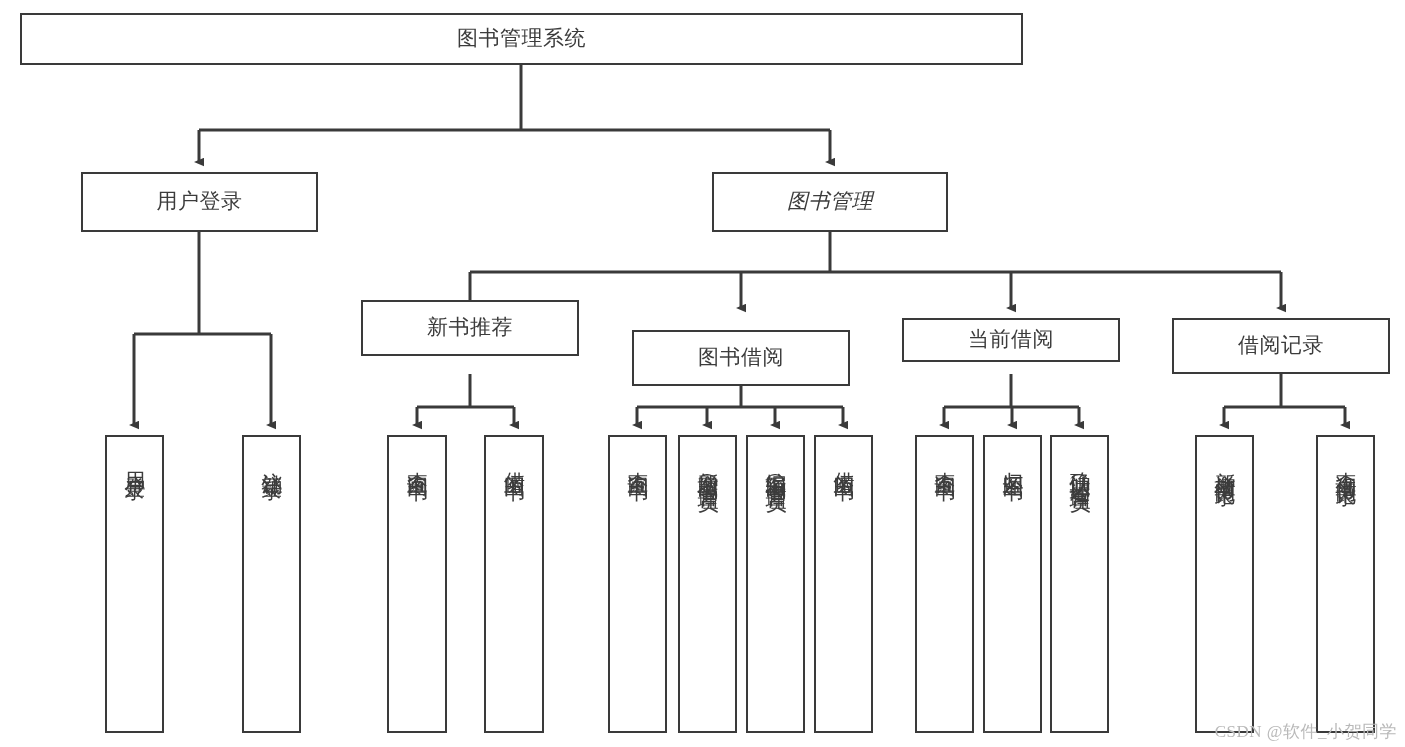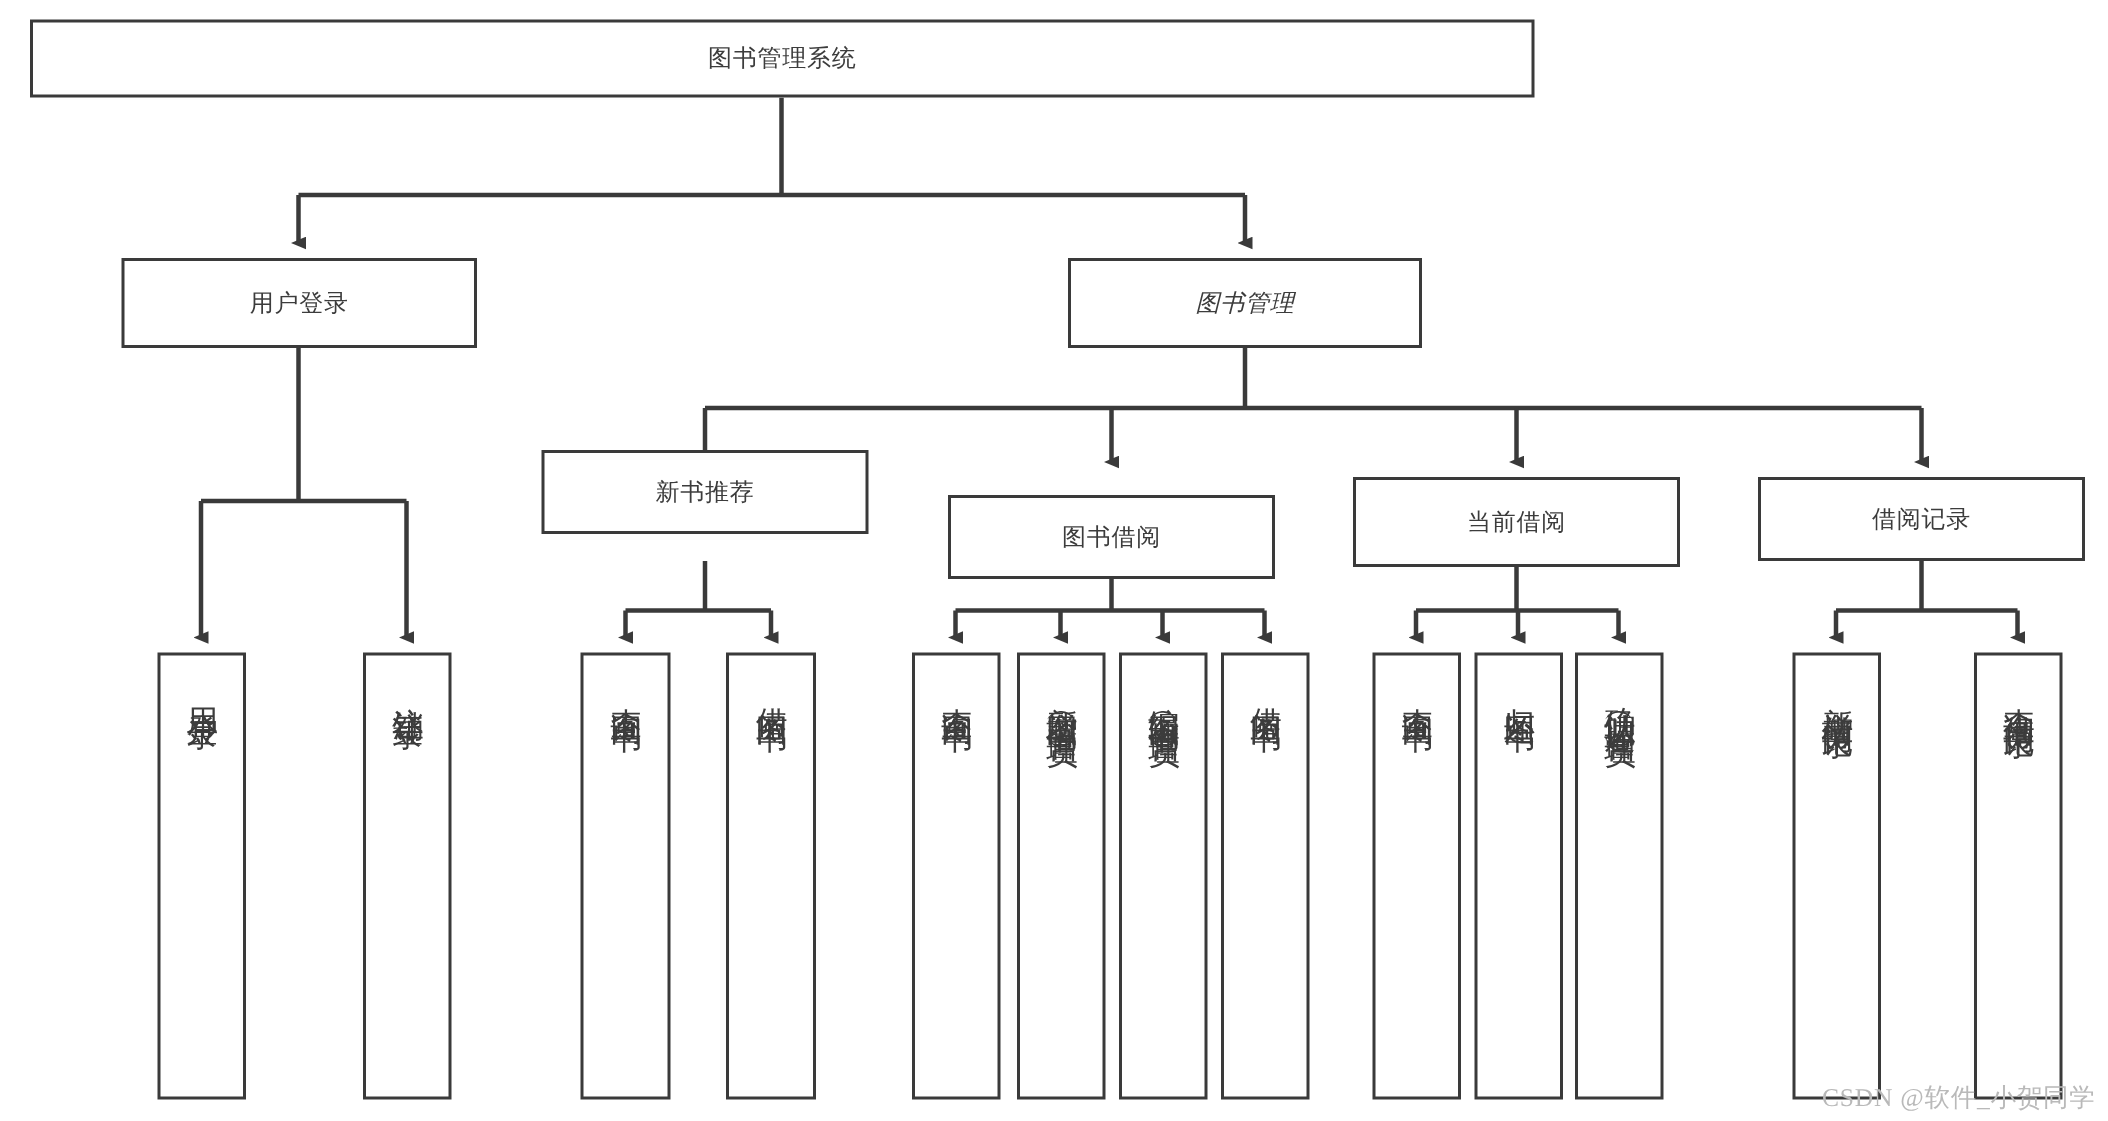--- a/index.html
+++ b/index.html
@@ -29,21 +29,21 @@
     position: absolute;
     box-sizing: border-box;
     border: 2px solid #3a3a3a;
     background: #ffffff;
     display: flex;
     align-items: center;
     justify-content: center;
     color: #3c3c3c;
   }
   .node.horiz {
-    font-size: 16px;
+    font-size: 21px;
     line-height: 1.2;
     letter-spacing: 0.5px;
     white-space: nowrap;
   }
   .node.vert {
     padding: 18px 0 0 0;
     align-items: flex-start;
     justify-content: center;
   }
   .vlabel {
@@ -131,21 +131,21 @@
   <div class="node horiz" style="left:712px;top:172px;width:236px;height:60px;font-style:italic;">
     <span>图书管理</span>
   </div>
 
   <div class="node horiz" style="left:361px;top:300px;width:218px;height:56px;">
     <span>新书推荐</span>
   </div>
   <div class="node horiz" style="left:632px;top:330px;width:218px;height:56px;">
     <span>图书借阅</span>
   </div>
-  <div class="node horiz" style="left:902px;top:318px;width:218px;height:60px;">
+  <div class="node horiz" style="left:902px;top:318px;width:218px;height:44px;">
     <span>当前借阅</span>
   </div>
   <div class="node horiz" style="left:1172px;top:318px;width:218px;height:56px;">
     <span>借阅记录</span>
   </div>
 
   <div class="node vert" style="left:105px;top:435px;width:59px;height:298px;">
     <span class="vlabel">用户登录</span>
   </div>
   <div class="node vert" style="left:242px;top:435px;width:59px;height:298px;">

